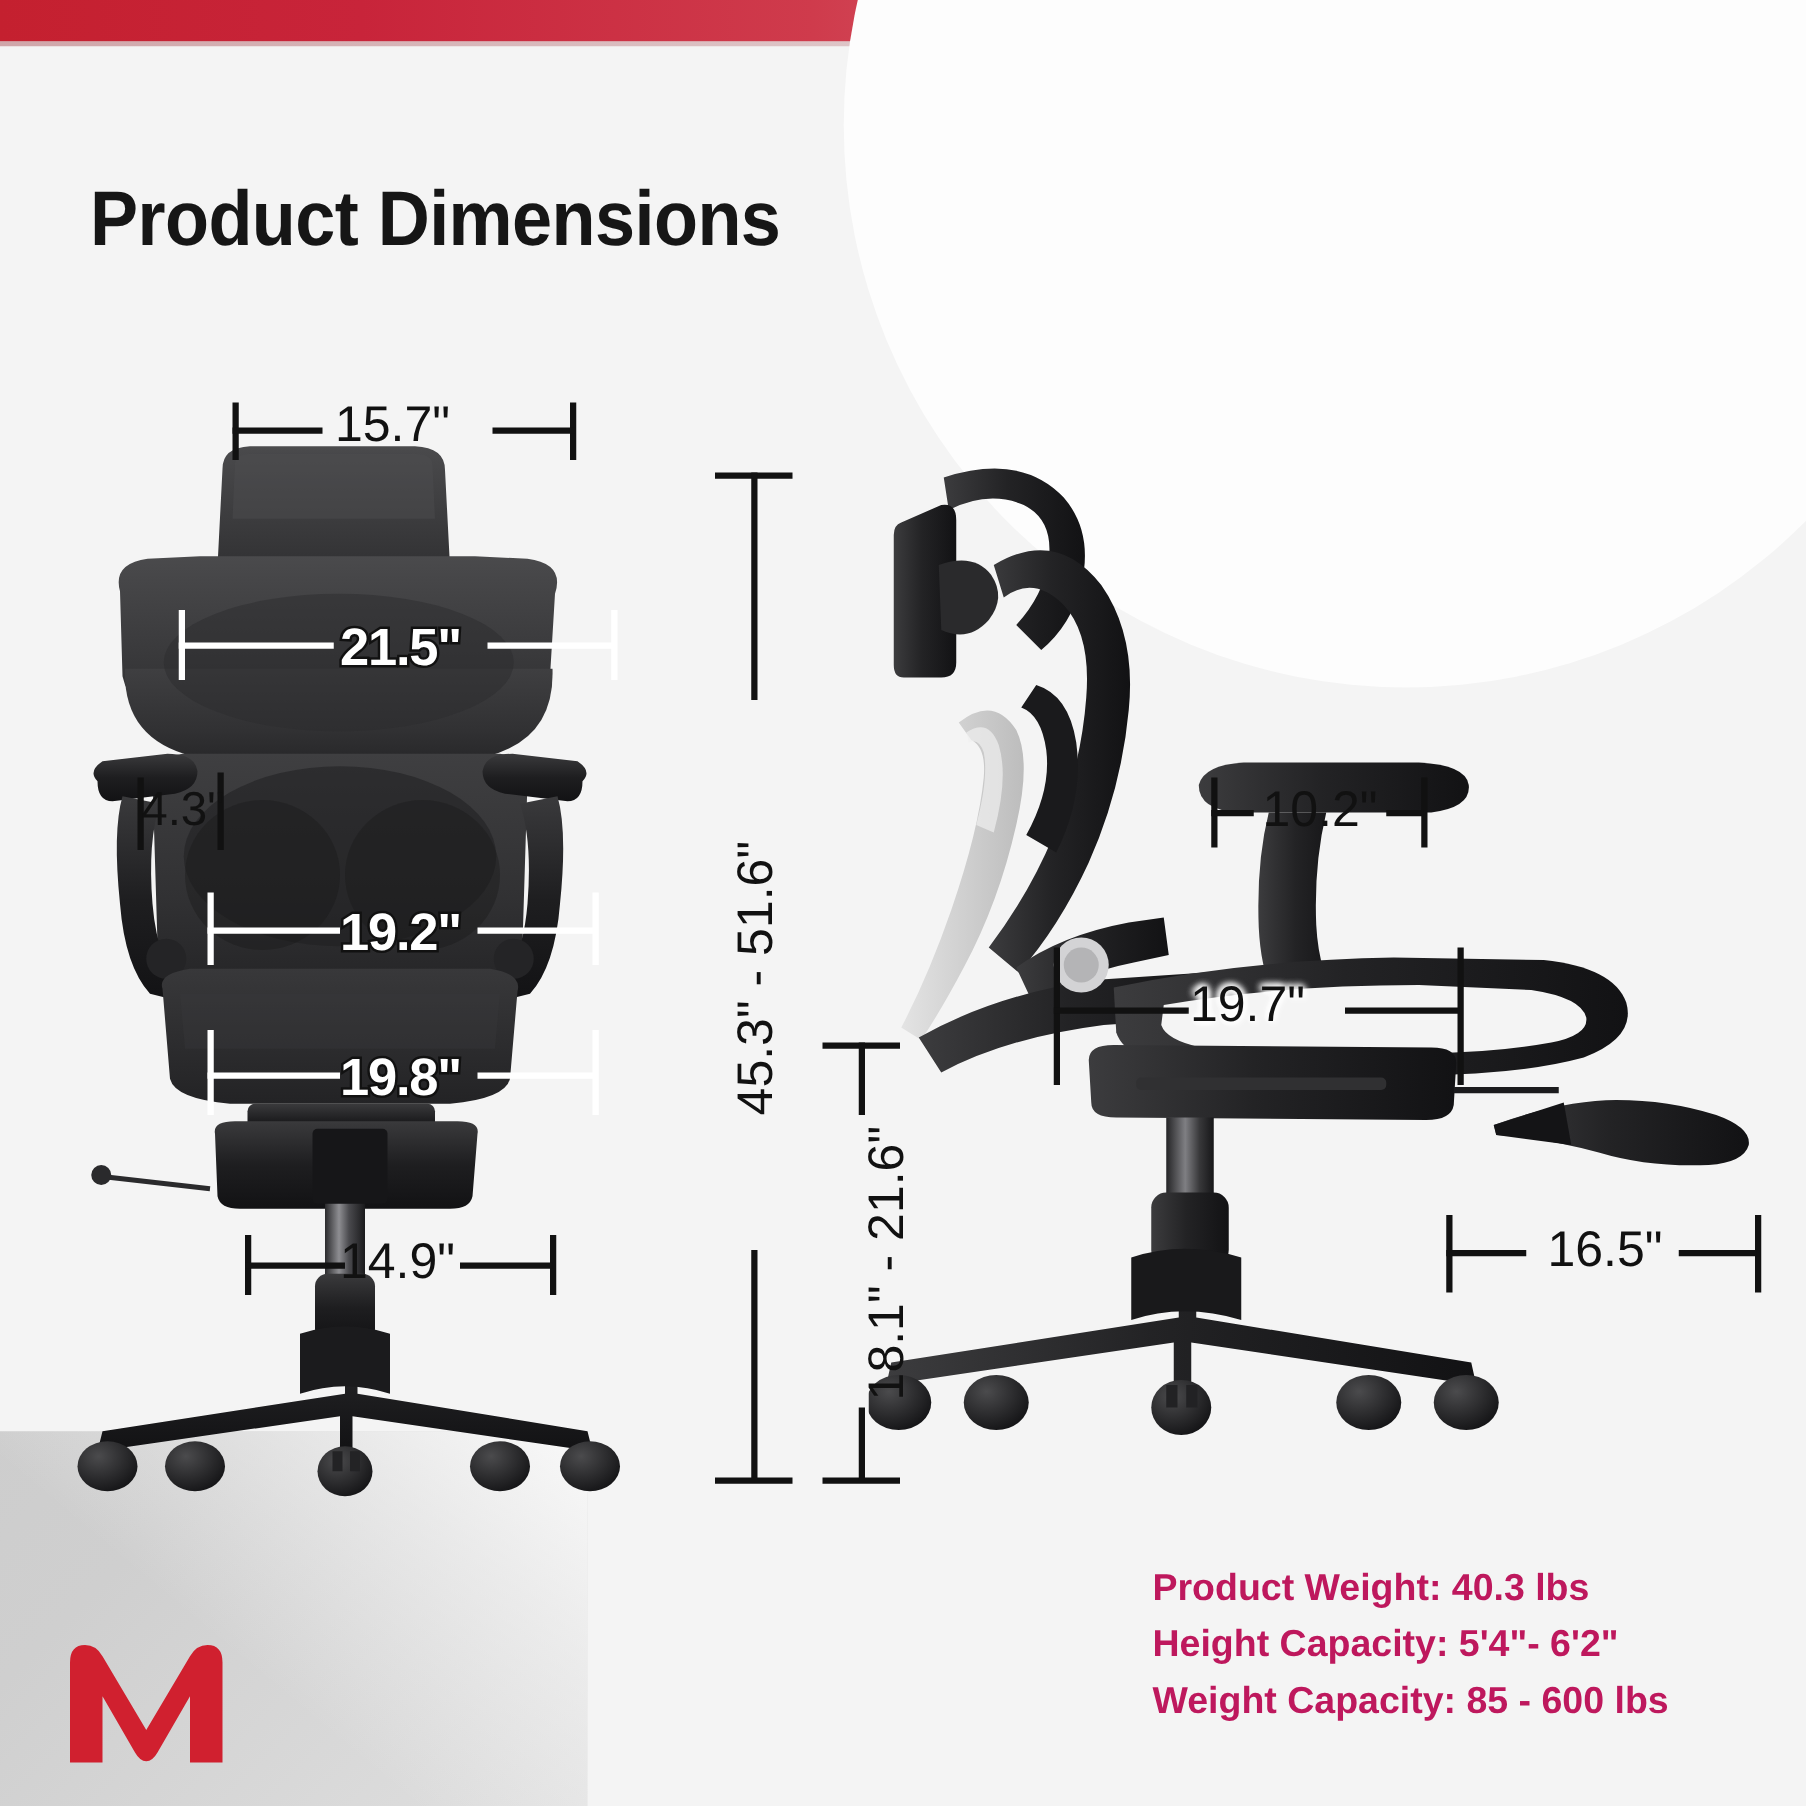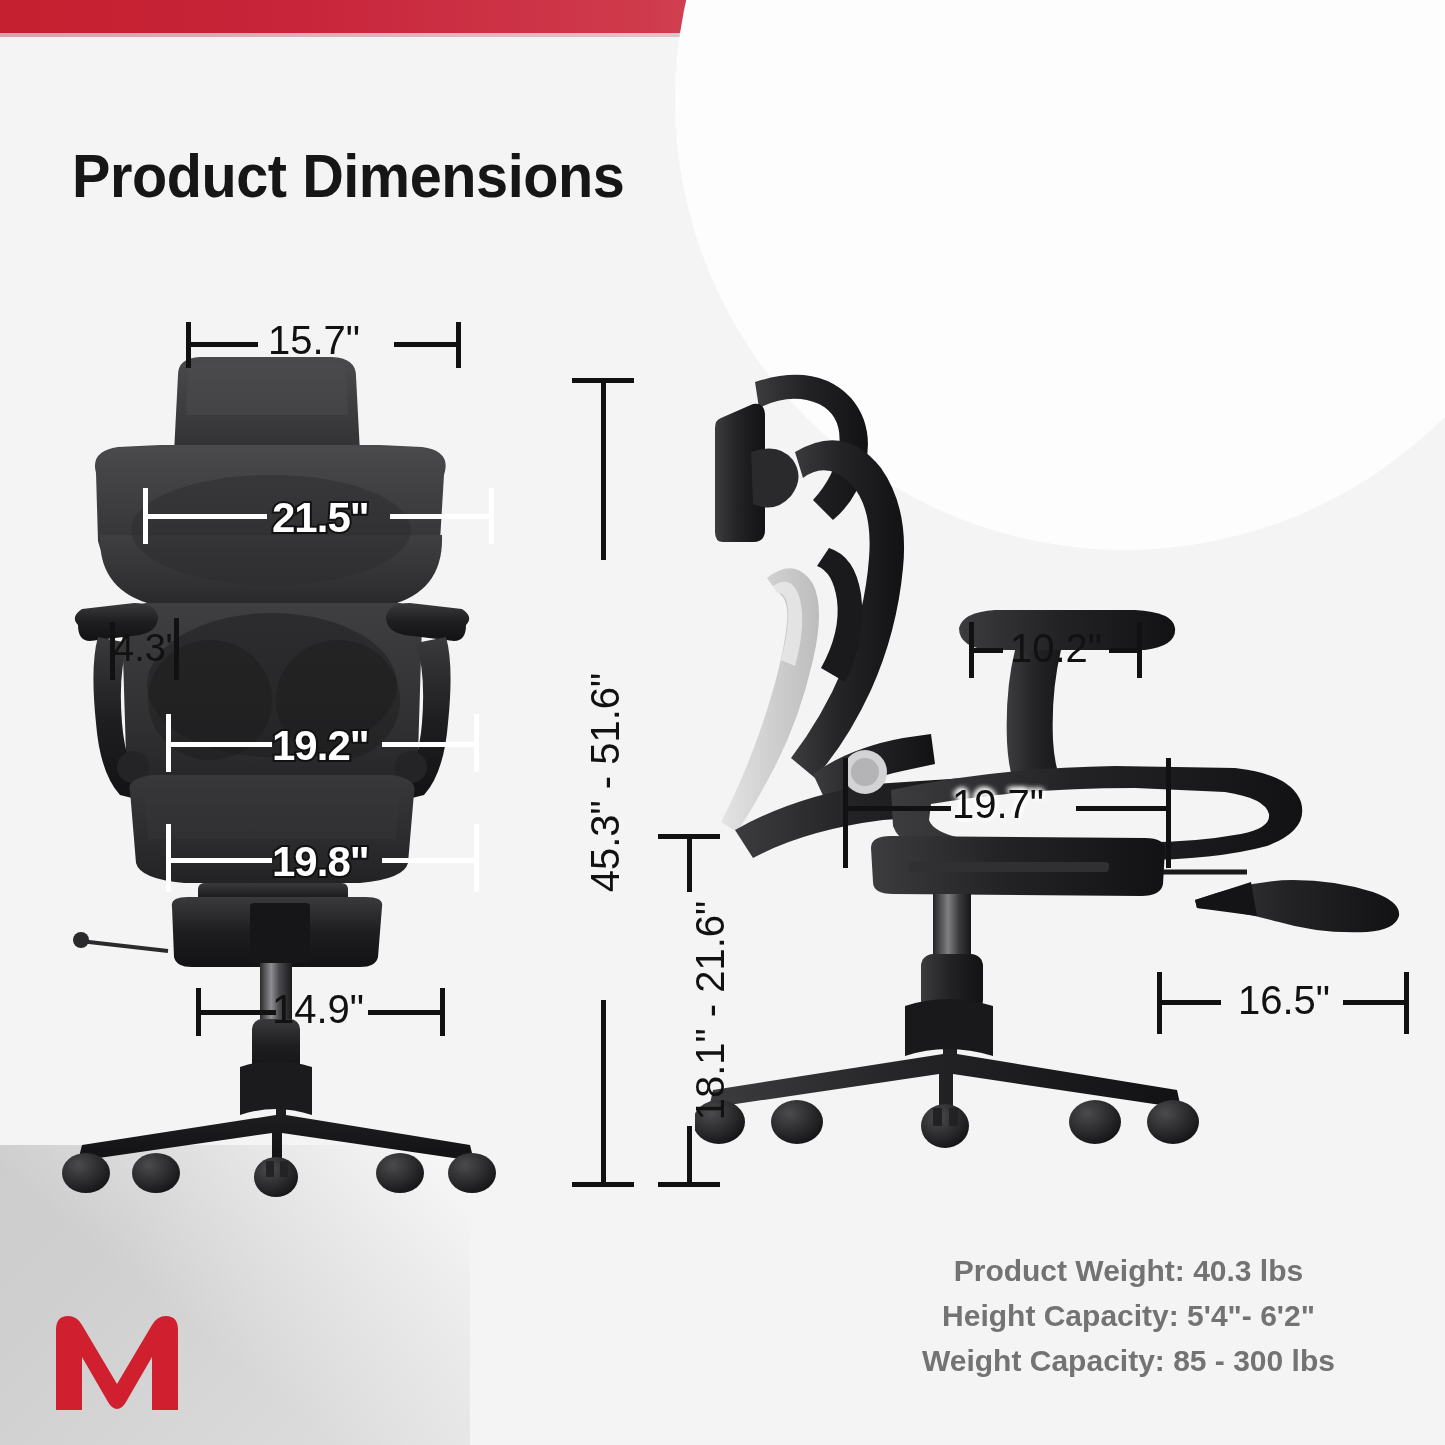--- a/index.html
+++ b/index.html
@@ -40,22 +40,22 @@
   .vrule{position:absolute;width:5px;}
 
   .dim-label{position:absolute;white-space:nowrap;}
   .lbl-black{color:#111;font-size:40px;font-weight:400;}
   .lbl-black-halo{color:#111;font-size:40px;font-weight:400;
     text-shadow:0 0 7px #fff,0 0 7px #fff,0 0 5px #fff,2px 2px 5px #fff,-2px -2px 5px #fff;}
   .lbl-white{color:#fff;font-size:42px;font-weight:bold;letter-spacing:-1px;
     -webkit-text-stroke:4px #111;paint-order:stroke fill;}
   .lbl-rot{transform-origin:center center;transform:rotate(-90deg);}
 
-  .spec-block{position:absolute;left:922px;top:1248px;font-size:30px;color:#737373;
-    font-weight:bold;line-height:45px;text-align:center;}
+  .spec-block{position:absolute;left:922px;top:1248px;font-size:30px;color:#be185d;
+    font-weight:bold;line-height:45px;}
   .spec-line{white-space:nowrap;}
 </style>
 </head>
 <body>
 
 <div id="stage">
 
   <div class="top-band"></div>
   <div class="top-band-shadow"></div>
   <div class="tr-circle"></div>
@@ -302,16 +302,16 @@
     <div class="vrule dl-black" style="left:1157px;top:972px;height:62px;"></div>
     <div class="vrule dl-black" style="left:1404px;top:972px;height:62px;"></div>
     <div class="hrule dl-black" style="left:1157px;top:1000px;width:64px;"></div>
     <div class="hrule dl-black" style="left:1343px;top:1000px;width:62px;"></div>
     <div class="dim-label lbl-black" style="left:1238px;top:978px;">16.5"</div>
   </div>
 
   <div class="spec-block">
     <div class="spec-line">Product Weight: 40.3 lbs</div>
     <div class="spec-line">Height Capacity: 5'4"- 6'2"</div>
-    <div class="spec-line">Weight Capacity: 85 - 300 lbs</div>
+    <div class="spec-line">Weight Capacity: 85 - 600 lbs</div>
   </div>
 
 </div>
 
 </body></html>

